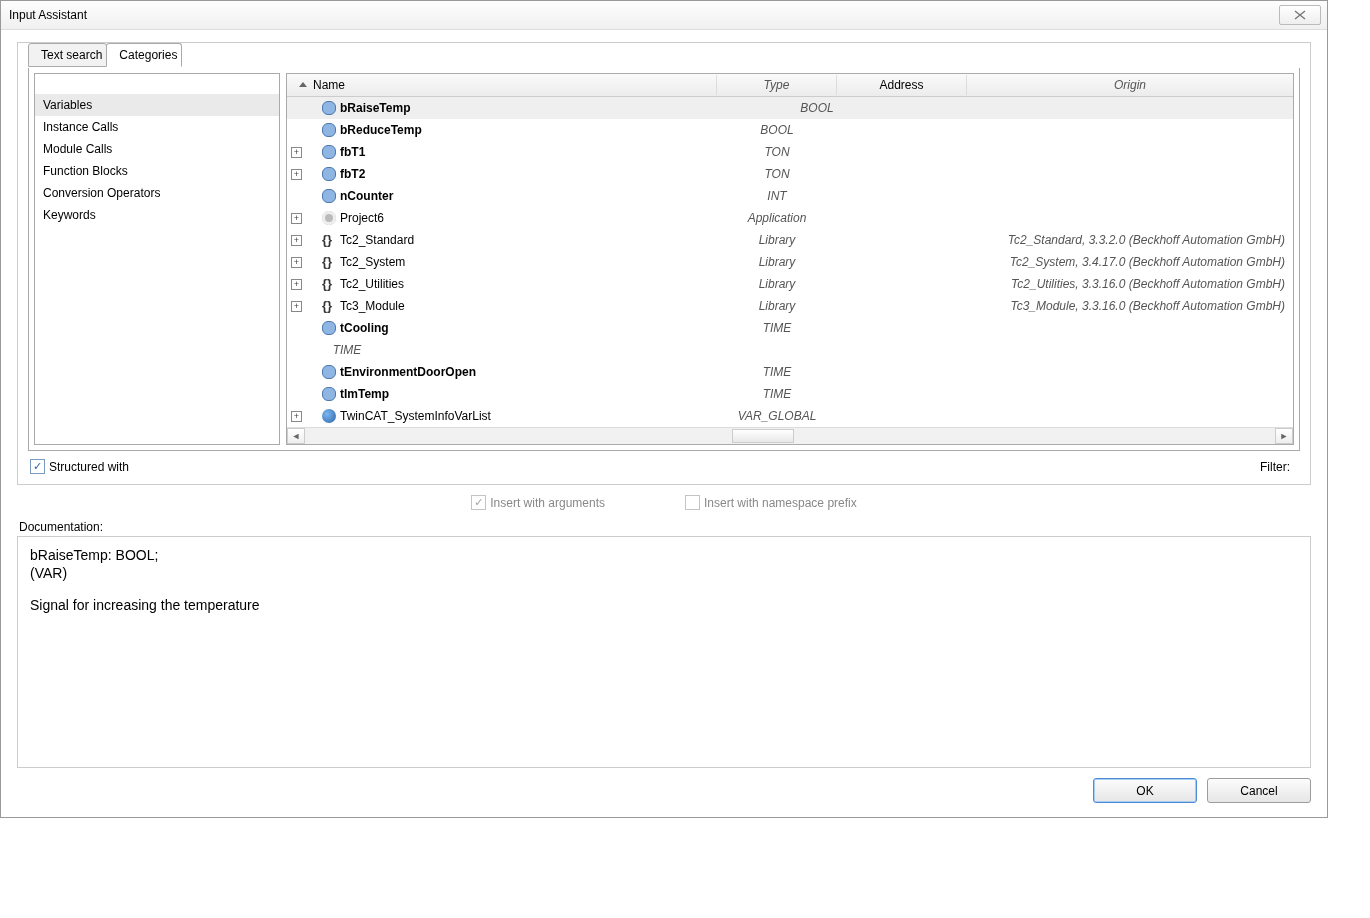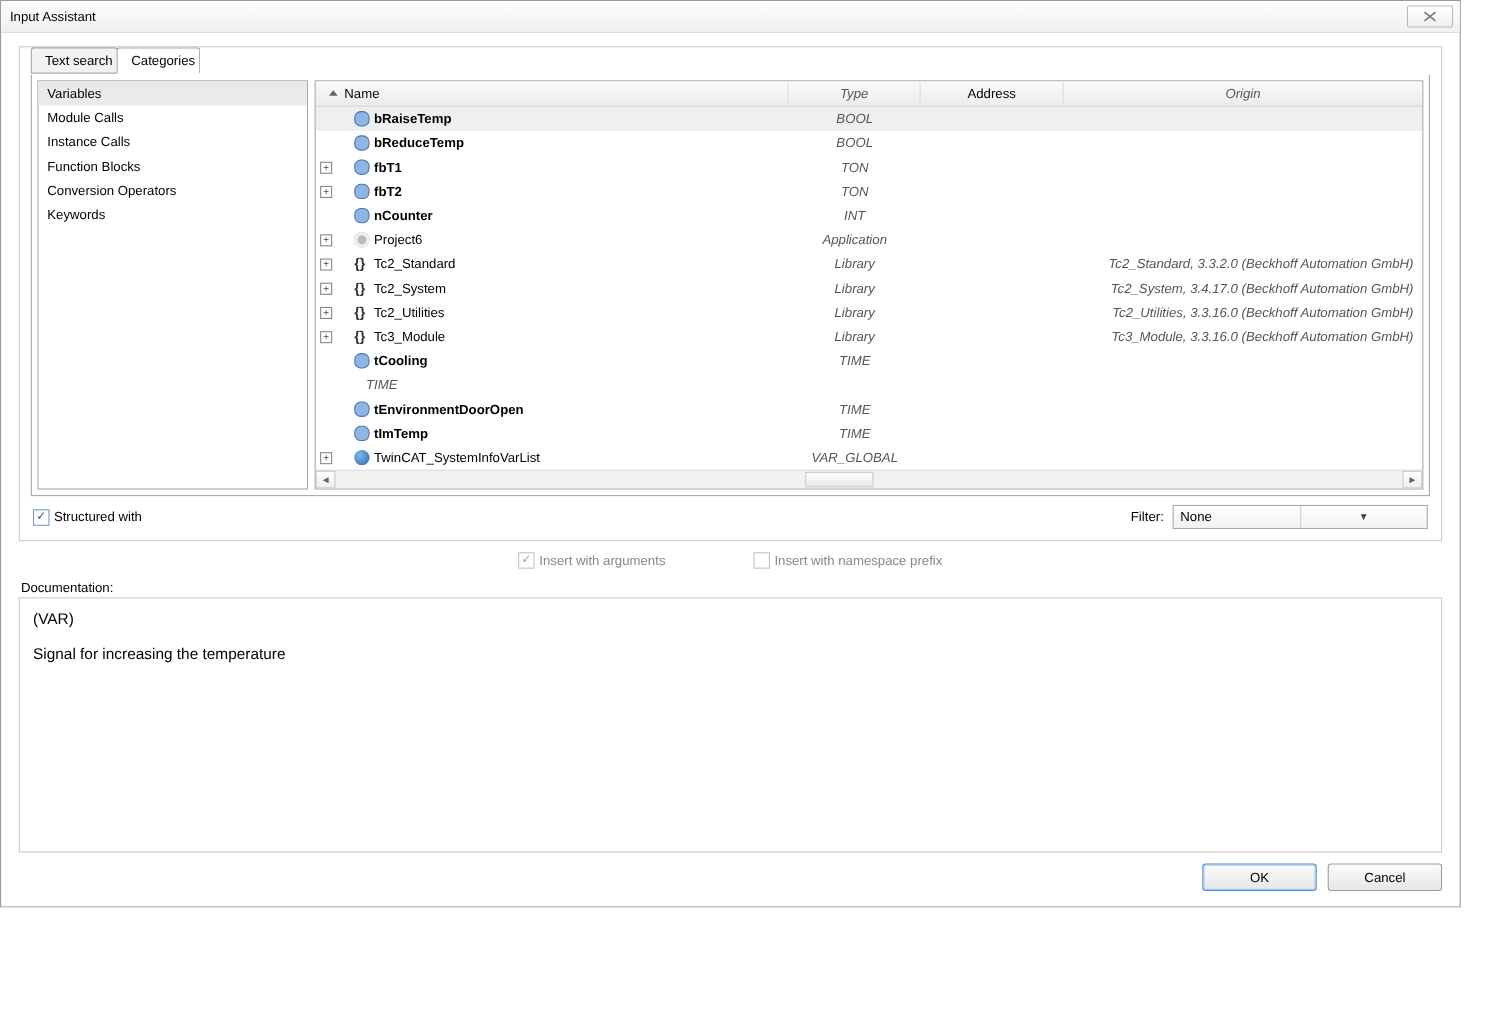--- a/index.html
+++ b/index.html
@@ -74,21 +74,21 @@
     width: 244px;
     border: 1px solid #aaa;
     margin: 5px 6px 5px 5px;
     background:#fff;
   }
   .sidebar-item {
     padding: 4px 8px;
     cursor: default;
     white-space: nowrap;
   }
-  .sidebar-item.selected { background: #eaeaea; }
+  .sidebar-item.selected { background: #eaeaea; margin-top: 20px; }
   .main-list {
     flex:1;
     border: 1px solid #aaa;
     margin: 5px 5px 5px 0;
     display:flex;
     flex-direction: column;
     overflow:hidden;
   }
   .list-header {
     display:flex;
@@ -114,21 +114,21 @@
     vertical-align: middle;
   }
   .list-rows { flex:1; overflow-y:auto; }
   .row {
     display:flex;
     height:22px;
     align-items:center;
     font-size:12px;
     border-bottom: 0 solid transparent;
   }
-  .row.selected { background: #efefef; }
+  .row.selected { background: #efefef; gap: 40px; }
   .col-name { width: 430px; display:flex; align-items:center; padding-left:2px; box-sizing:border-box; white-space:nowrap;}
   .col-type { width: 120px; text-align:center; font-style: italic; color:#555; box-sizing:border-box; }
   .col-addr { width: 130px; box-sizing:border-box; }
   .col-origin { flex:1; text-align:right; font-style: italic; color:#555; padding-right:8px; box-sizing:border-box; white-space:nowrap;}
   .h.col-name { width: 430px; text-align: right; }
   .h.col-type { width:120px; text-align:center;}
   .h.col-addr { width:130px; text-align:center;}
   .h.col-origin { flex:1; text-align:center; border-right:none;}
   .exp {
     display:inline-block;
@@ -239,22 +239,22 @@
       <div class="tab-strip">
         <div class="tab">Text search</div>
         <div class="tab active">Categories</div>
       </div>
 
       <div style="border:1px solid #aaa; border-top:none; padding:0;">
         <div class="inner-panels">
 
           <div class="sidebar" id="sidebar">
               <div class="sidebar-item selected">Variables</div>
+              <div class="sidebar-item">Instance Calls</div>
               <div class="sidebar-item">Module Calls</div>
-              <div class="sidebar-item">Instance Calls</div>
               <div class="sidebar-item">Function Blocks</div>
               <div class="sidebar-item">Conversion Operators</div>
               <div class="sidebar-item">Keywords</div>
             </div>
 
           <div class="main-list">
             <div class="list-header">
               <div class="h col-name">
                 <span class="sort-arrow"></span>
                 <span>Name</span>
@@ -436,41 +436,38 @@
         </div>
       </div>
 
       <div class="below-row">
         <div style="display:flex; align-items:center;">
           <span class="cb checked"></span>
           <span>Structured with</span>
         </div>
         <div style="flex:1"></div>
         <span style="margin-right:8px;">Filter:</span>
-        <div class="filter-combo">
-          <span>None</span>
-          <span class="dd">▼</span>
-        </div>
       </div>
 
     </div>
 
     <div class="opts-row">
       <div class="grp">
         <span class="cb disabled checked"></span>
         <span>Insert with arguments</span>
       </div>
       <div class="grp">
         <span class="cb disabled"></span>
         <span>Insert with namespace prefix</span>
       </div>
     </div>
 
     <div class="doc-label">Documentation:</div>
     <div class="doc-box">
+      <p>bRaiseTemp: BOOL;</p>
       <p>(VAR)</p>
       <div class="gap"></div>
       <p>Signal for increasing the temperature</p>
     </div>
 
     <div class="btn-row">
       <button class="push-btn default">OK</button>
       <button class="push-btn">Cancel</button>
     </div>
 

